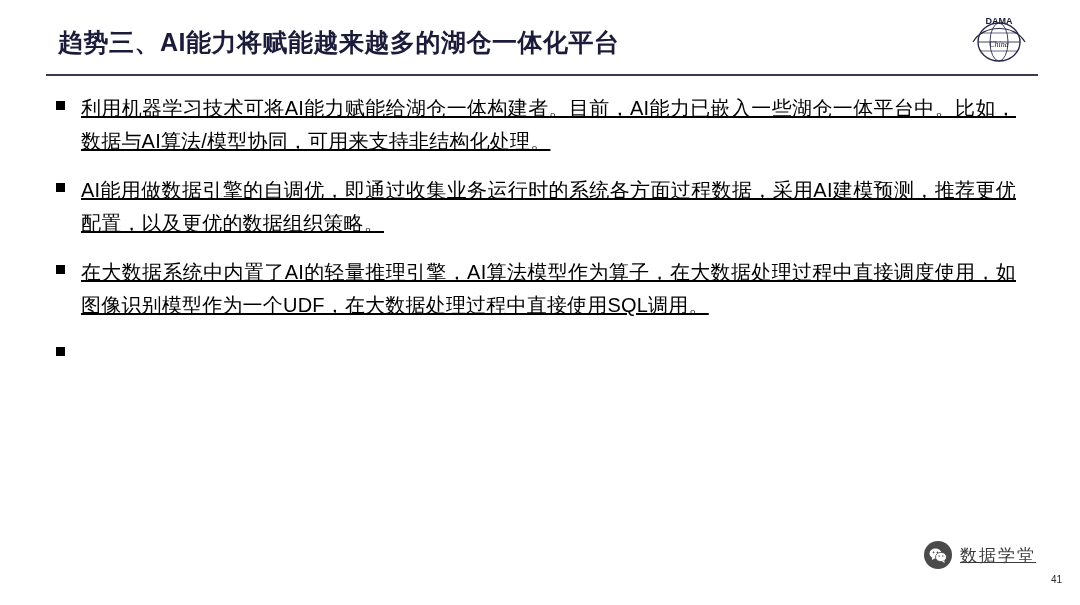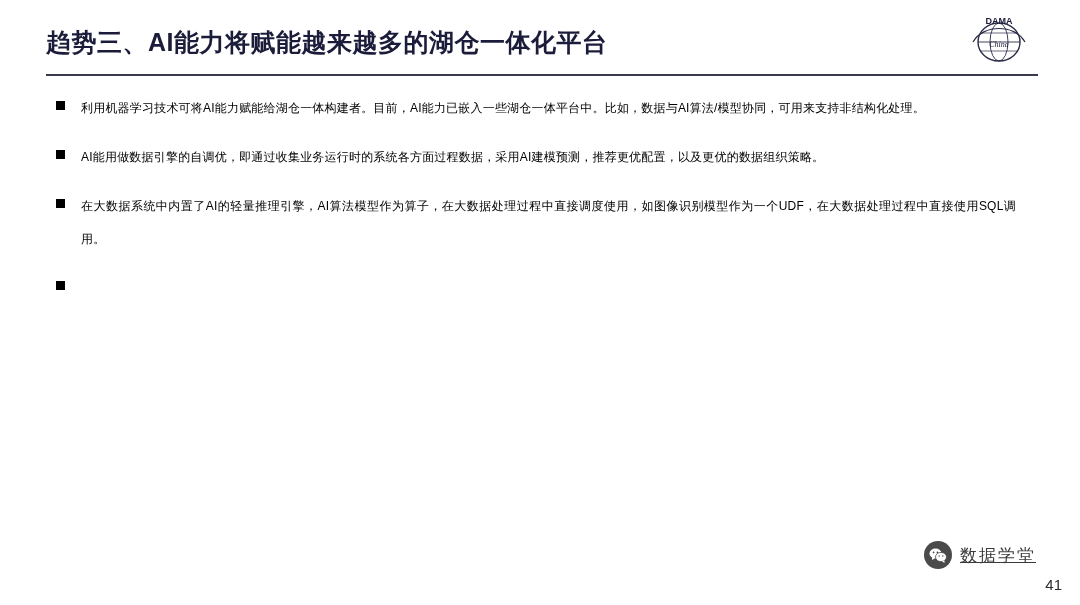--- a/index.html
+++ b/index.html
@@ -12,21 +12,21 @@
     width: 1080px;
     height: 605px;
     background: #ffffff;
     font-family: "Liberation Sans", sans-serif;
     overflow: hidden;
     box-sizing: border-box;
   }
   .title-row {
     position: absolute;
     top: 14px;
-    left: 46px;
+    left: 58px;
     right: 40px;
     height: 56px;
   }
   .slide-title {
     font-size: 25px;
     font-weight: bold;
     color: #1b1b3a;
     letter-spacing: 0.5px;
     line-height: 56px;
     white-space: nowrap;
@@ -65,26 +65,27 @@
   }
   .bullet-marker {
     width: 9px;
     height: 9px;
     background: #000000;
     margin-top: 9px;
     margin-right: 16px;
     flex: 0 0 auto;
   }
   .bullet-text {
-    font-size: 12px;
+    font-size: 20px;
     line-height: 33px;
     color: #000000;
     letter-spacing: 0.2px;
     max-width: 935px;
     text-align: justify;
+    text-decoration: underline;
   }
   .wechat {
     position: absolute;
     right: 44px;
     bottom: 36px;
     display: flex;
     align-items: center;
   }
   .wechat-icon {
     width: 28px;
@@ -98,22 +99,22 @@
   }
   .wechat-text {
     font-size: 17px;
     color: #3b3b3b;
     letter-spacing: 2px;
     text-decoration: underline;
   }
   .page-number {
     position: absolute;
     right: 18px;
-    bottom: 12px;
-    font-size: 15px;
+    bottom: 20px;
+    font-size: 10px;
     color: #2b2b2b;
   }
 </style>
 </head>
 <body>
 
 <div class="slide">
 
   <div class="title-row">
     <div class="slide-title">趋势三、AI能力将赋能越来越多的湖仓一体化平台</div>

